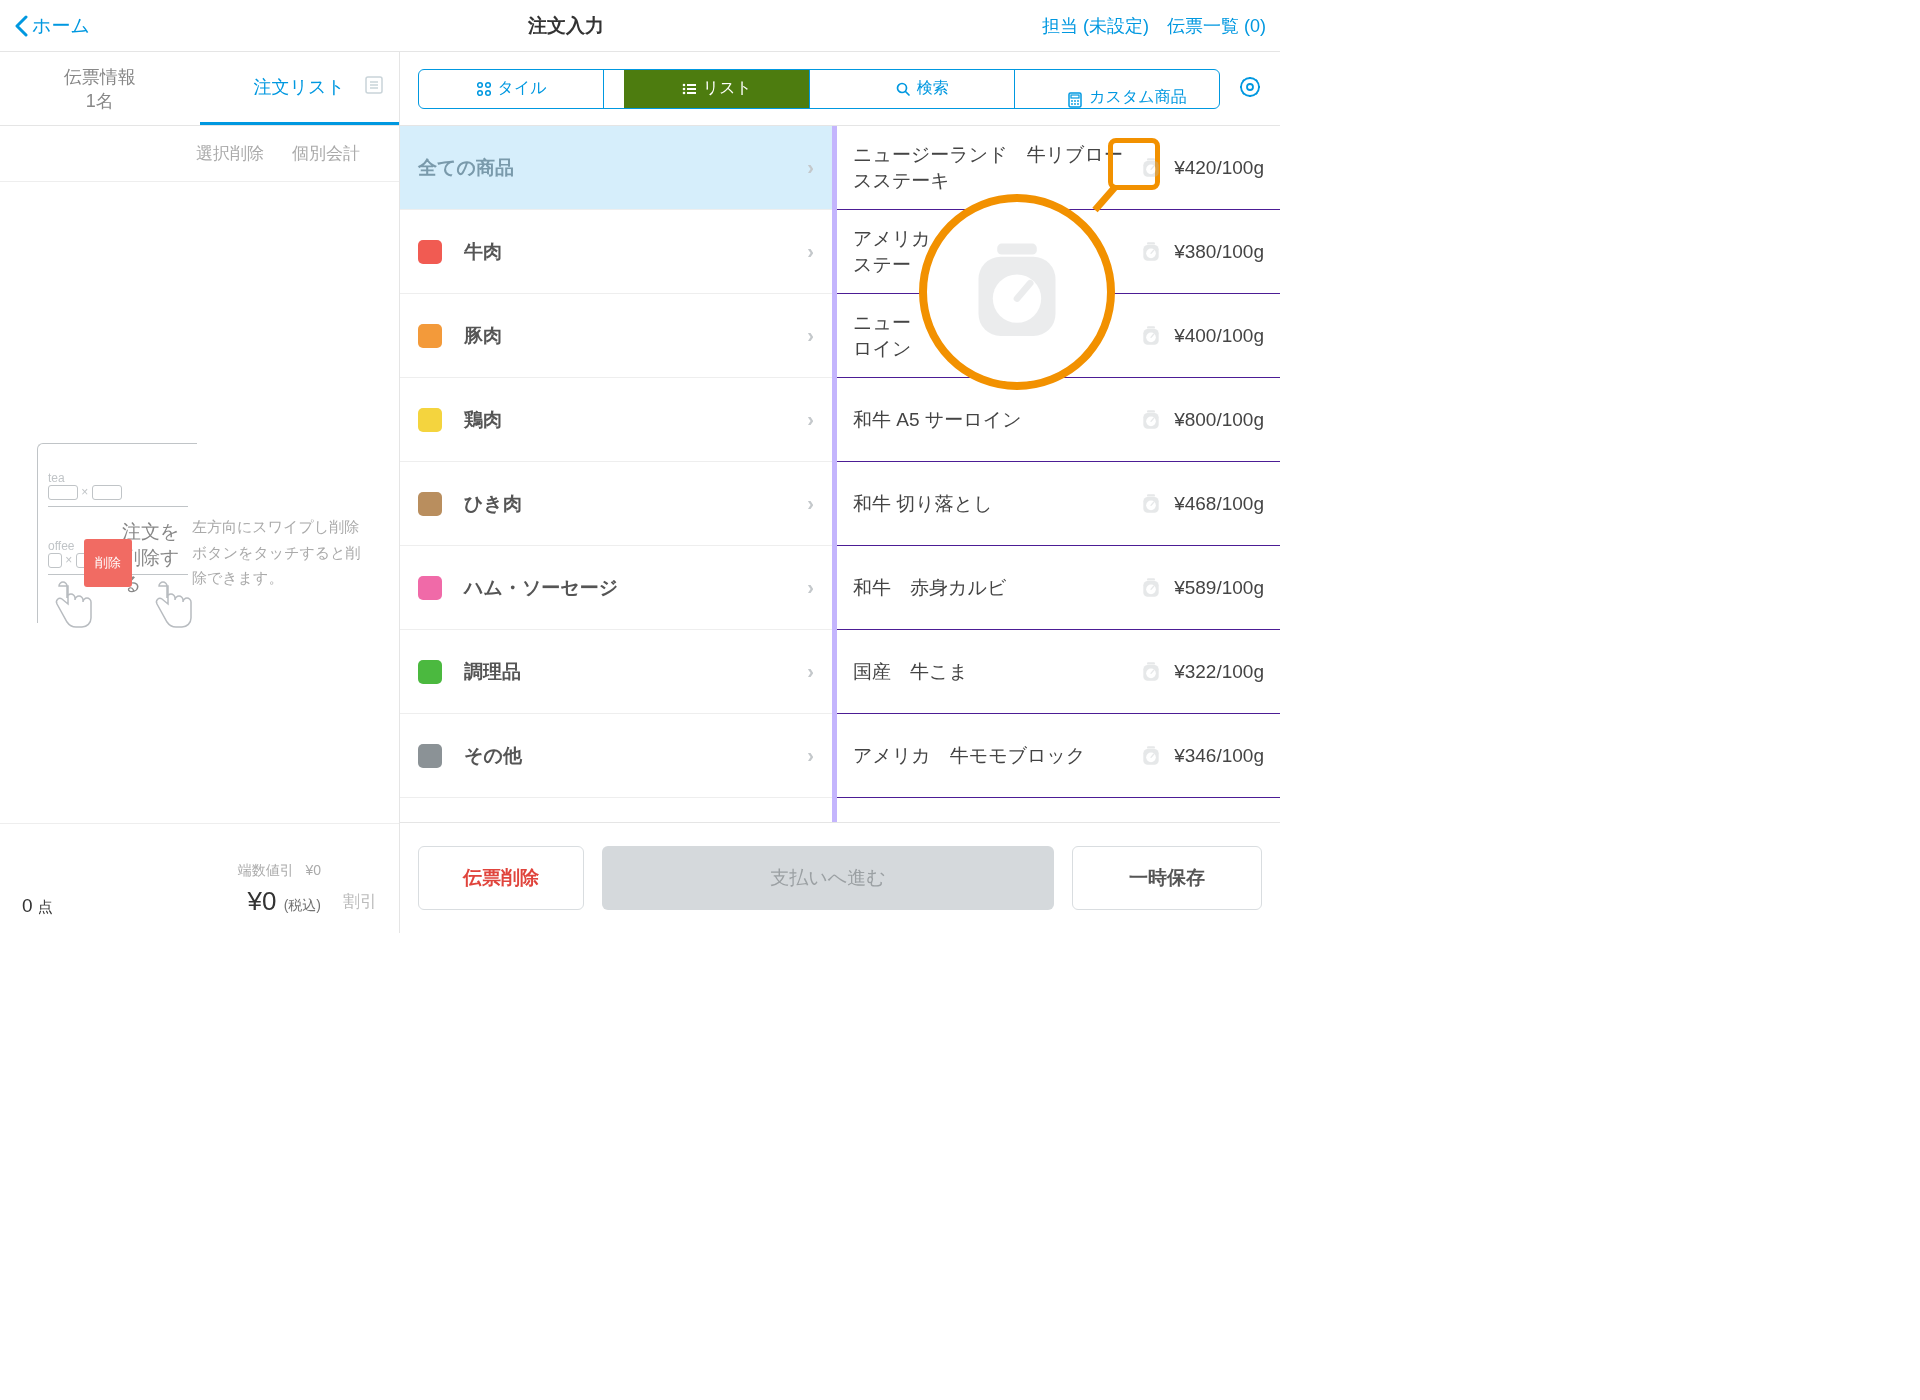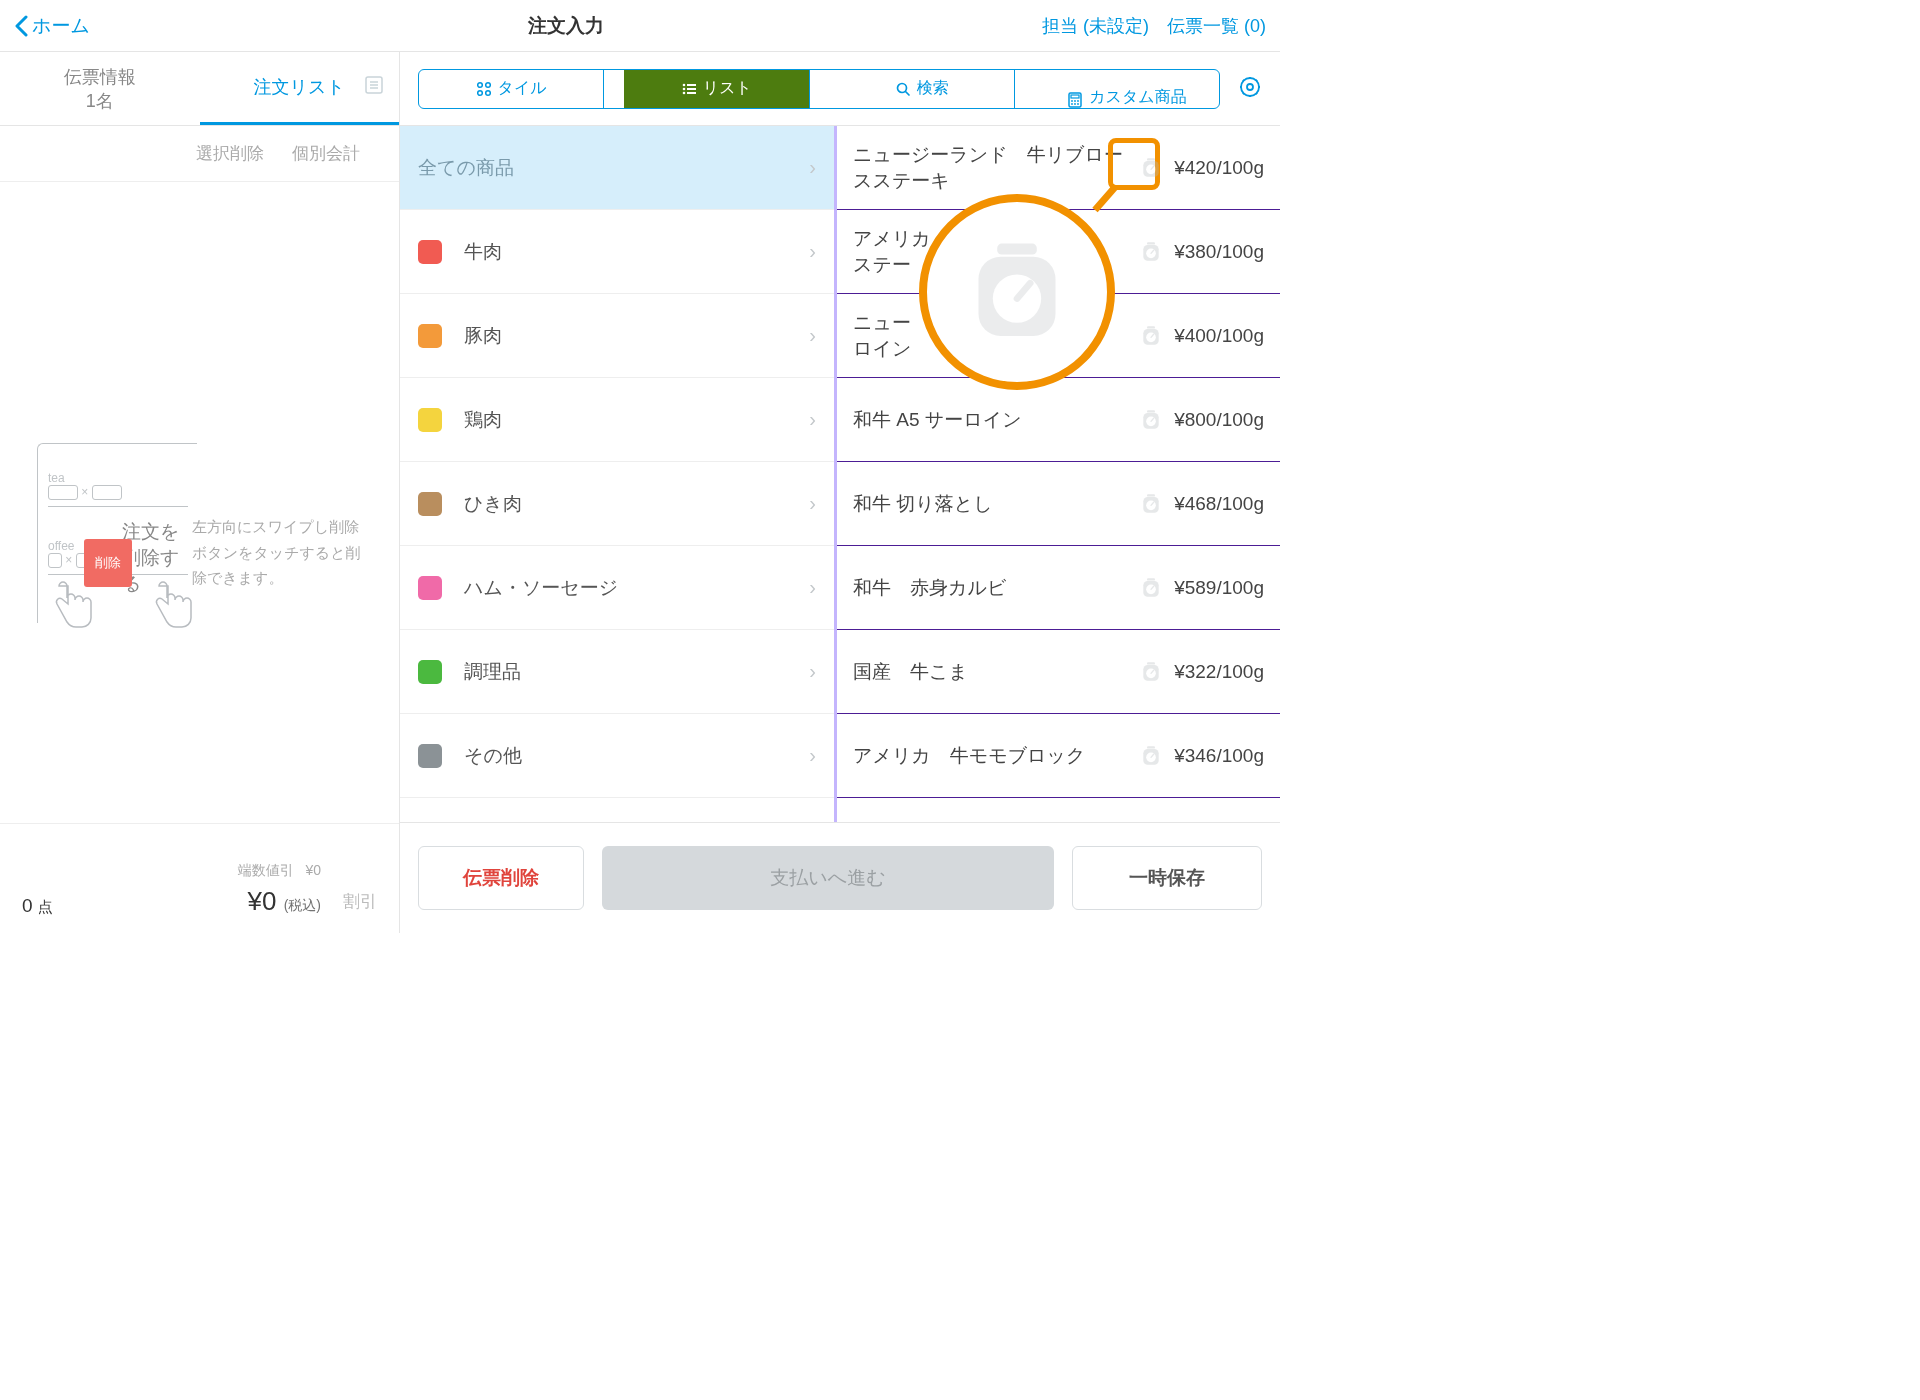--- a/index.html
+++ b/index.html
@@ -52,21 +52,21 @@
   
   .rhdr { height: 74px; display: flex; align-items: center; padding: 0 18px; border-bottom: 1px solid #e5e5e5; gap: 18px; }
   .seg { display: flex; border: 1.5px solid #0098e0; border-radius: 6px; overflow: hidden; flex: 1; gap: 20px; }
   .seg-btn { flex: 1; height: 38px; display: flex; align-items: center; justify-content: center; gap: 6px; font-size: 16px; color: #0098e0; cursor: pointer; border-right: 1.5px solid #0098e0; }
   .seg-btn:last-child { border-right: none; align-items: flex-end; }
   .seg-btn.active { background: #4d7c0f; color: #fff; }
   .gear { color: #0098e0; cursor: pointer; }
 
   
   .rbody { flex: 1; display: flex; min-height: 0; border-bottom: 1px solid #e5e5e5;}
-  .cats { width: 437px; border-right: 3px solid #c4b5fd; overflow-y: auto; }
+  .cats { width: 437px; border-right: 5px solid #c4b5fd; overflow-y: auto; font-weight: bold; }
   .cat-row { height: 84px; display: flex; align-items: center; padding: 0 18px; border-bottom: 1px solid #eee; cursor: pointer; font-size: 19px; color: #555; position: relative; }
   .cat-row.sel { background: #d6eefb; }
   .cat-row.sel .cat-label { color: #7a9aab; }
   .swatch { width: 24px; height: 24px; border-radius: 5px; margin-right: 22px; }
   .cat-label { flex: 1; }
   .chev-r { color: #c4c8cb; font-size: 20px; }
 
   .prods { flex: 1; overflow-y: auto; position: relative; }
   .prod-row { height: 84px; display: flex; align-items: center; padding: 0 16px; border-bottom: 1px solid #4c1d95; cursor: pointer; font-size: 19px; color: #444; }
   .prod-name { flex: 1; line-height: 1.35; padding-right: 10px; }

